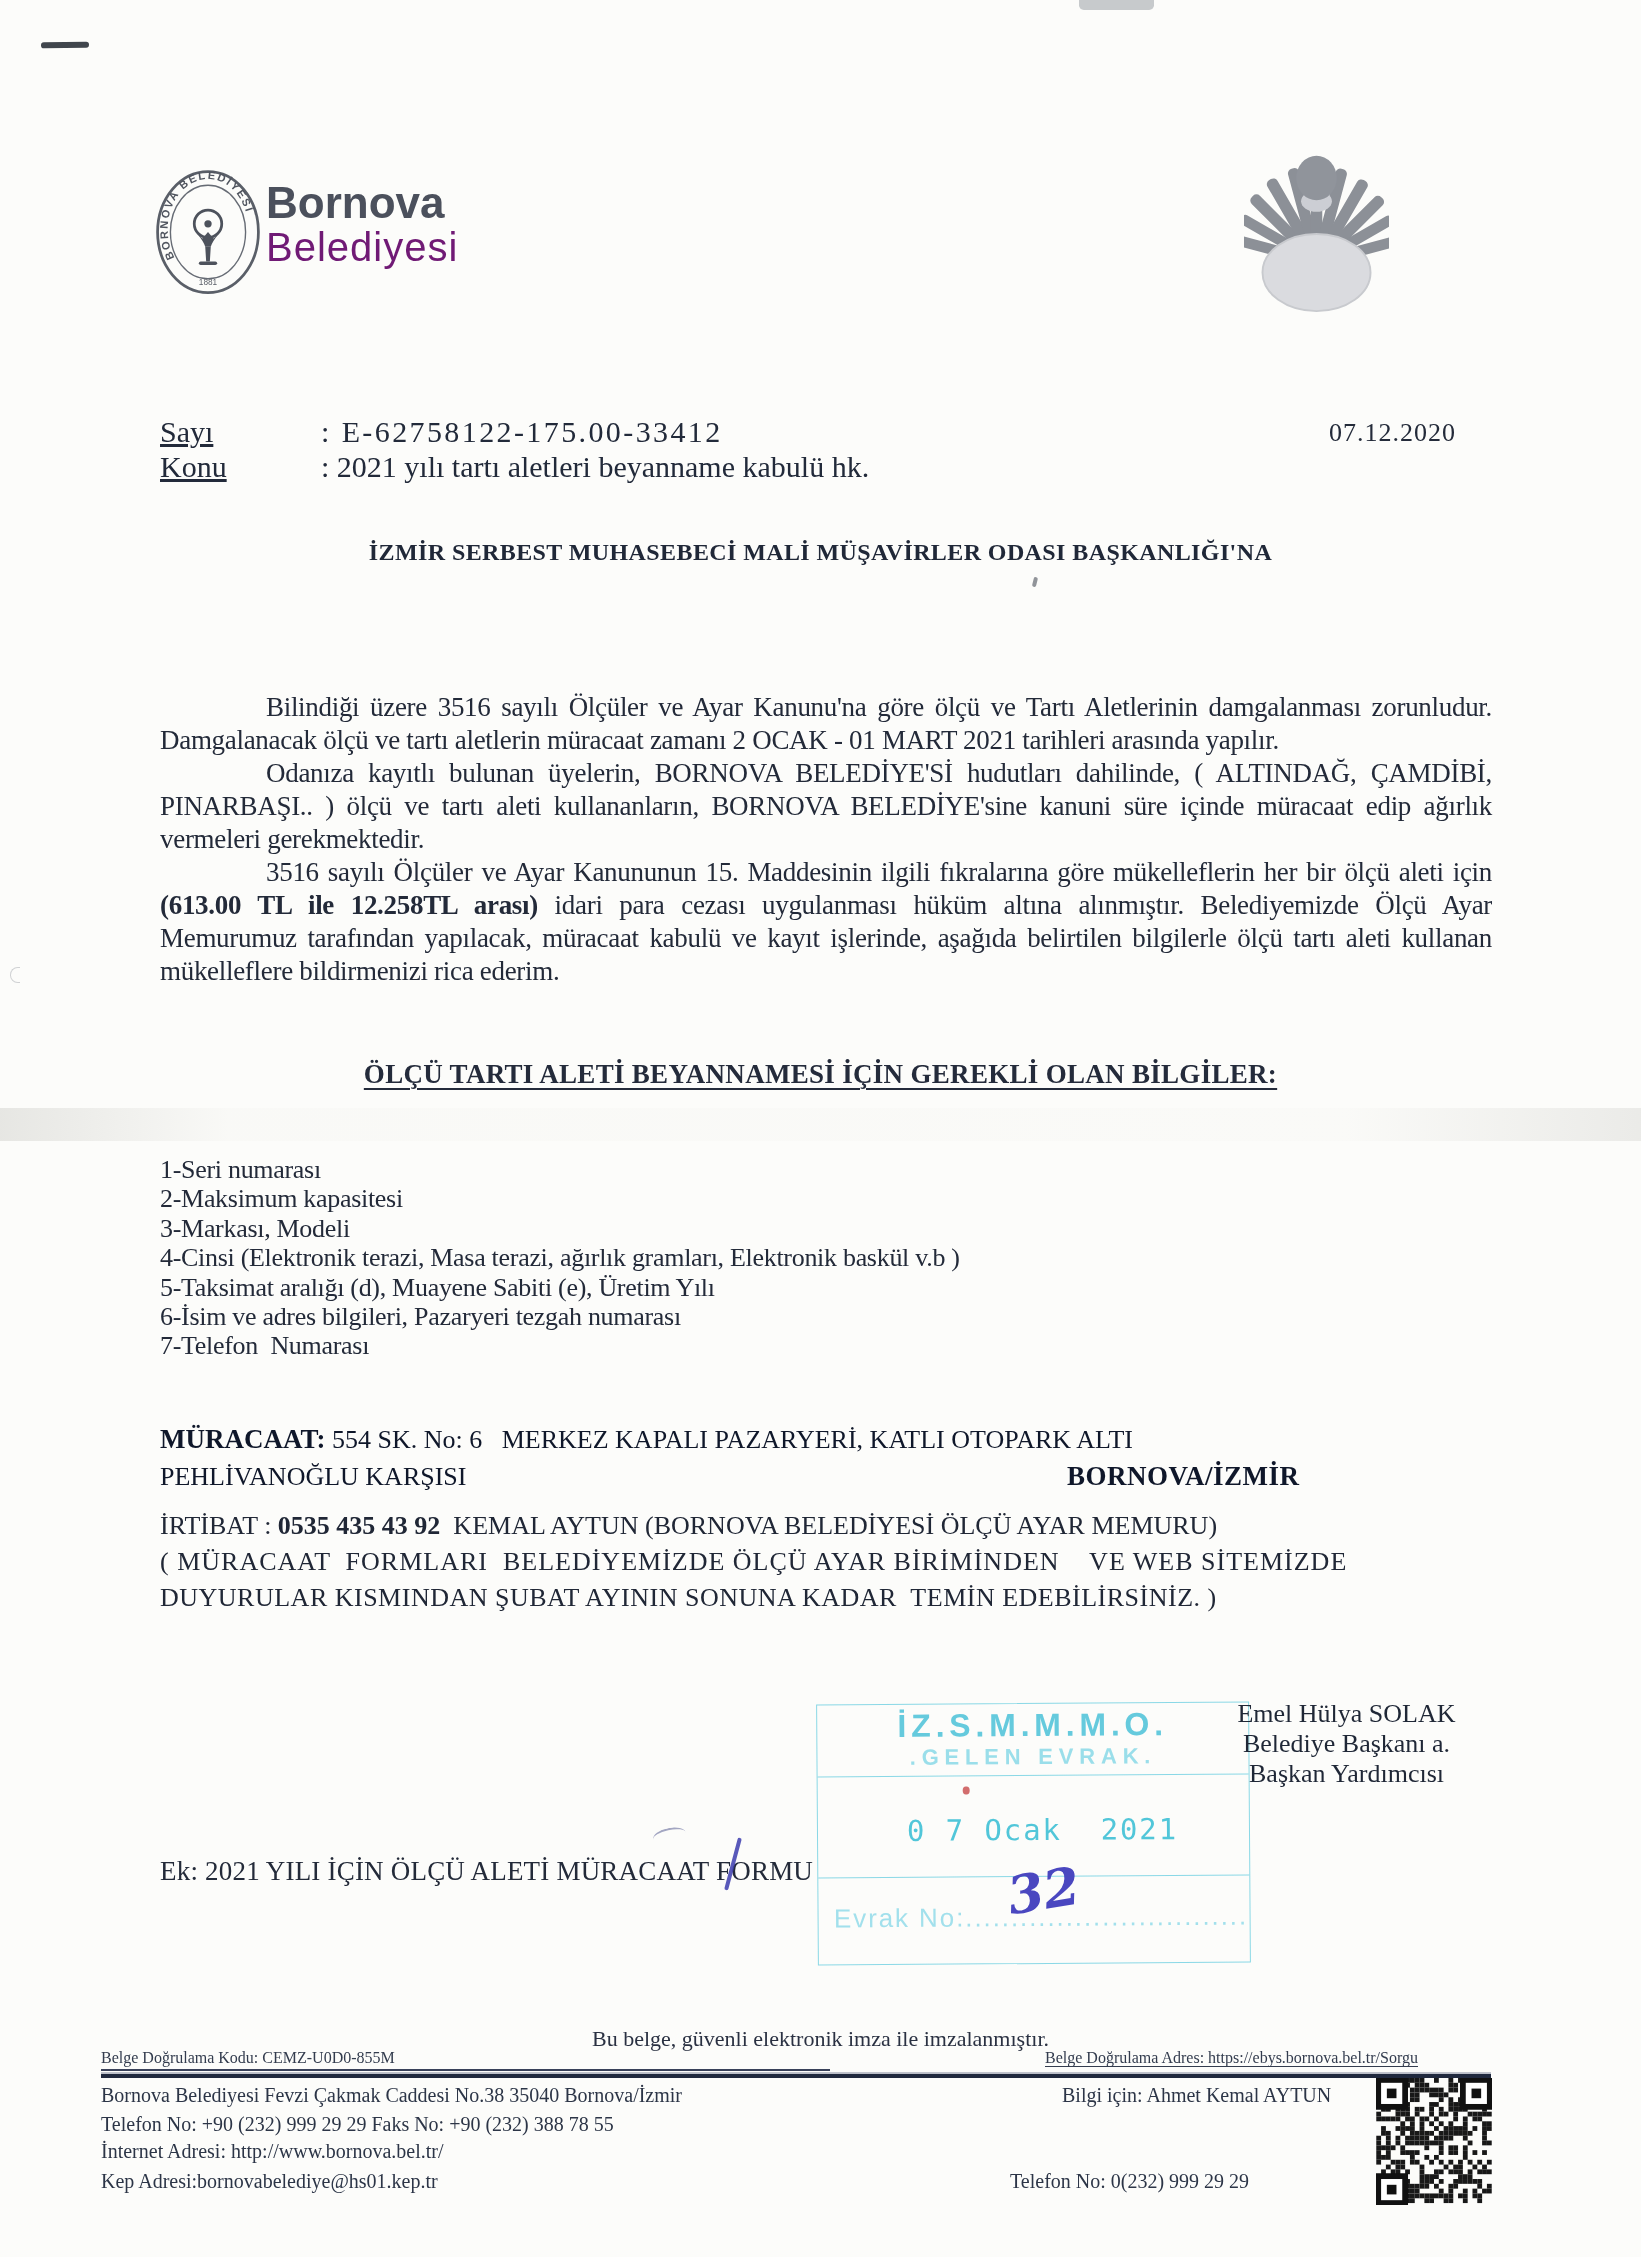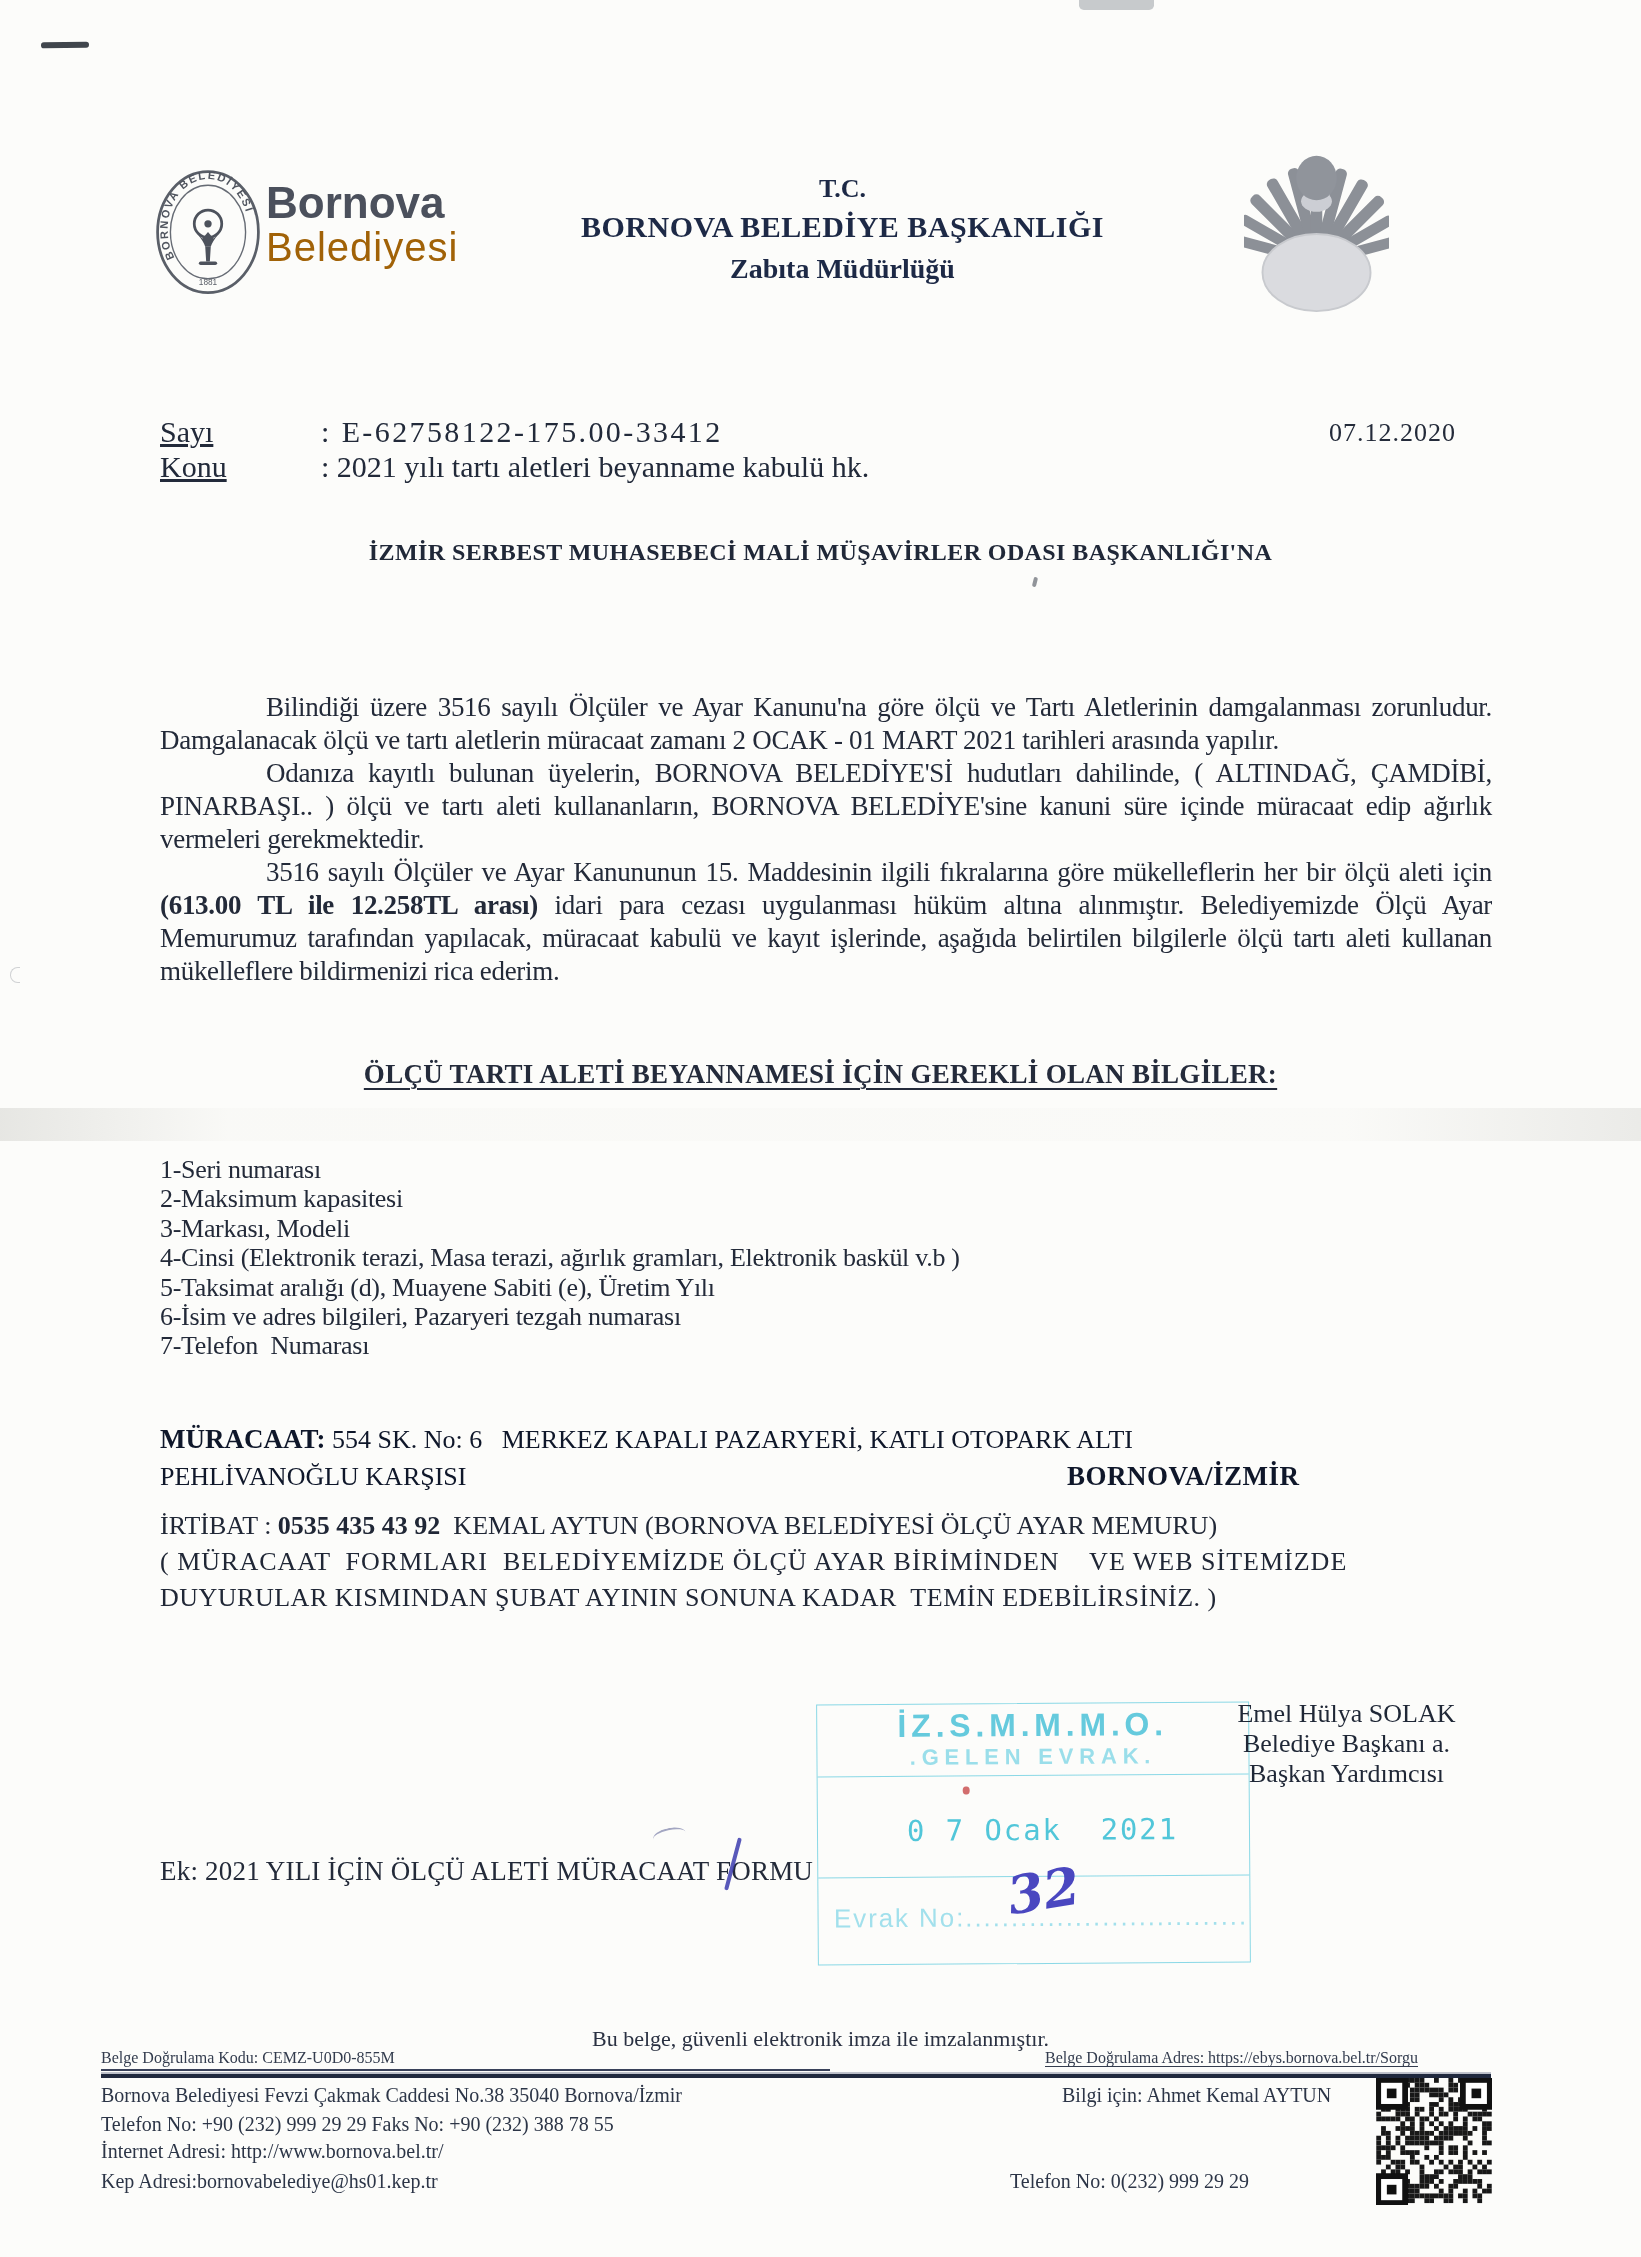--- a/index.html
+++ b/index.html
@@ -17,21 +17,21 @@
   .scan-band { left:0; top:1108px; width:1641px; height:33px;
     background:linear-gradient(90deg, rgba(190,190,184,.35), rgba(228,228,222,.12) 14%, rgba(232,232,226,.10) 82%, rgba(195,195,190,.30));
   }
   .artifact-tick { left:1033px; top:577px; width:3.9px; height:9.7px; background:#4a4f58; opacity:.6; transform:rotate(14deg); border-radius:1.9px; }
   .artifact-margin { left:9.7px; top:967px; width:9.7px; height:13.5px; border:1.9px solid #9b9fa5; border-right:none; border-radius:7.7px 0 0 7.7px; opacity:.45; }
 
   
   .logo-seal { left:153px; top:166px; }
   .brand { left:266px; top:180px; font-family:"Liberation Sans", sans-serif; color:#4b505c; line-height:1.05; }
   .brand-1 { font-size:44px; font-weight:bold; letter-spacing:0px; }
-  .brand-2 { font-size:40px; font-weight:normal; color:#a16207; letter-spacing:1px; }
+  .brand-2 { font-size:40px; font-weight:normal; color:#701a75; letter-spacing:1px; }
   .hdr-center { left:483px; top:172px; width:719px; text-align:center; color:#1d2946; font-weight:bold; }
   .hdr-l1 { font-size:26px; line-height:33px; }
   .hdr-l2 { font-size:30px; line-height:43px; letter-spacing:0.5px; }
   .hdr-l3 { font-size:28px; line-height:41px; }
   .emblem { left:1244px; top:151px; filter:blur(0.6px); opacity:.92; }
 
   
   .meta-row { left:160px; font-size:30px; color:#222a3a; }
   .meta-label { display:inline-block; width:161px;text-decoration:underline; }
   .meta-val-sayi { letter-spacing:2.4px; }
@@ -119,25 +119,20 @@
       <path d="M57,88 L63,88 L62,104 L58,104 Z" fill="#4d525c"></path>
       <rect x="50" y="104" width="20" height="4" rx="2" fill="#4d525c"></rect>
       <text x="60" y="130" text-anchor="middle" font-family="Liberation Sans, sans-serif" font-size="9" fill="#5a5f68">1881</text>
     </svg>
   </div>
   <div class="abs brand">
     <div class="brand-1">Bornova</div>
     <div class="brand-2">Belediyesi</div>
   </div>
 
-  <div class="abs hdr-center">
-    <div class="hdr-l1">T.C.</div>
-    <div class="hdr-l2">BORNOVA BELEDİYE BAŞKANLIĞI</div>
-    <div class="hdr-l3">Zabıta Müdürlüğü</div>
-  </div>
 
   <div class="abs emblem">
     <svg width="145" height="164" viewBox="0 0 150 170">
       <g fill="#83878f">
         <g transform="rotate(-75 75 115)">
             <rect x="70" y="28" width="11" height="88" rx="5"></rect>
           </g>
         <g transform="rotate(-60 75 115)">
             <rect x="70" y="24" width="11" height="92" rx="5"></rect>
           </g>

